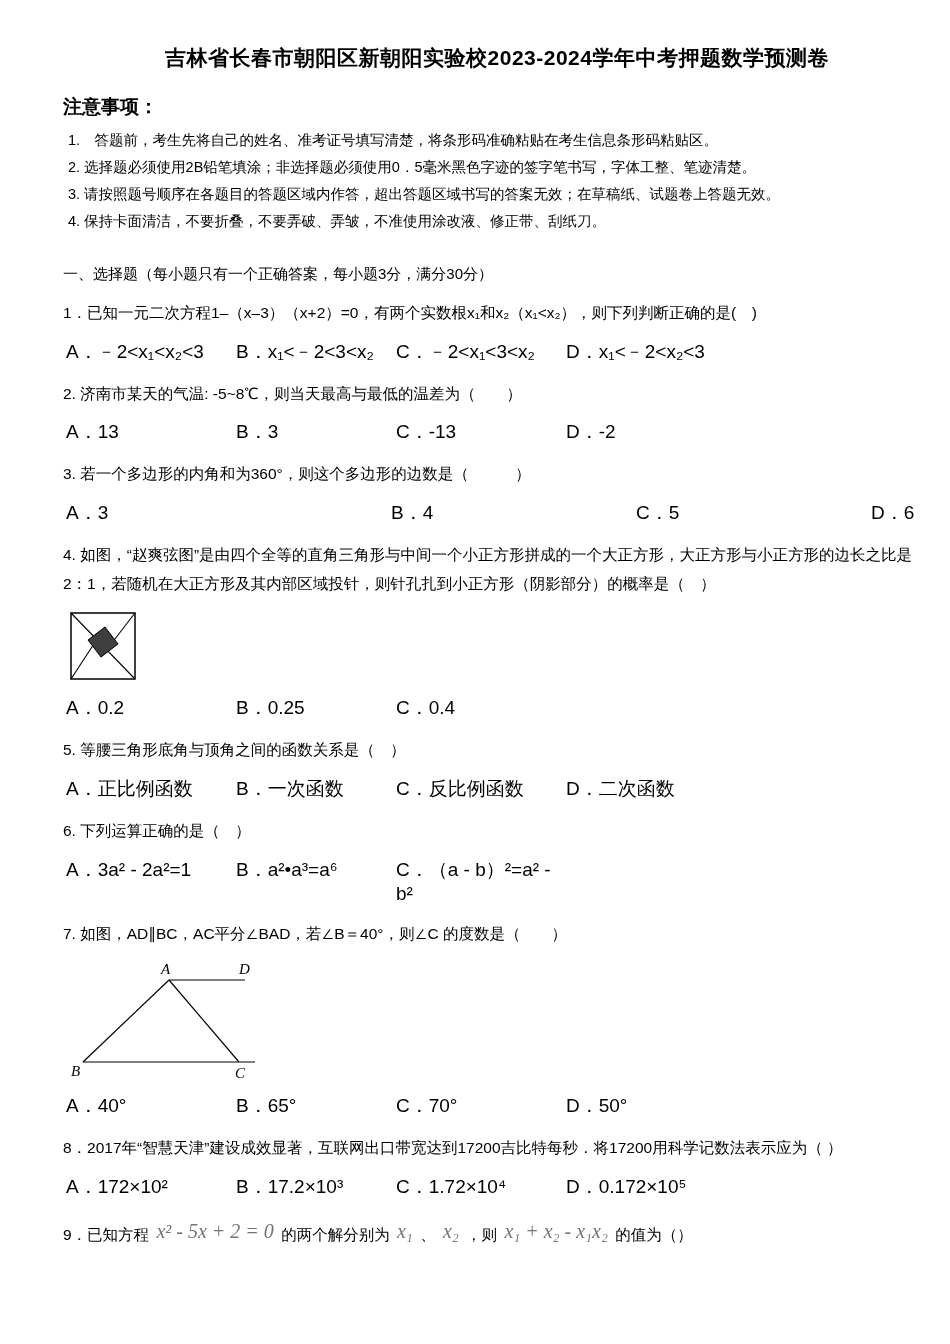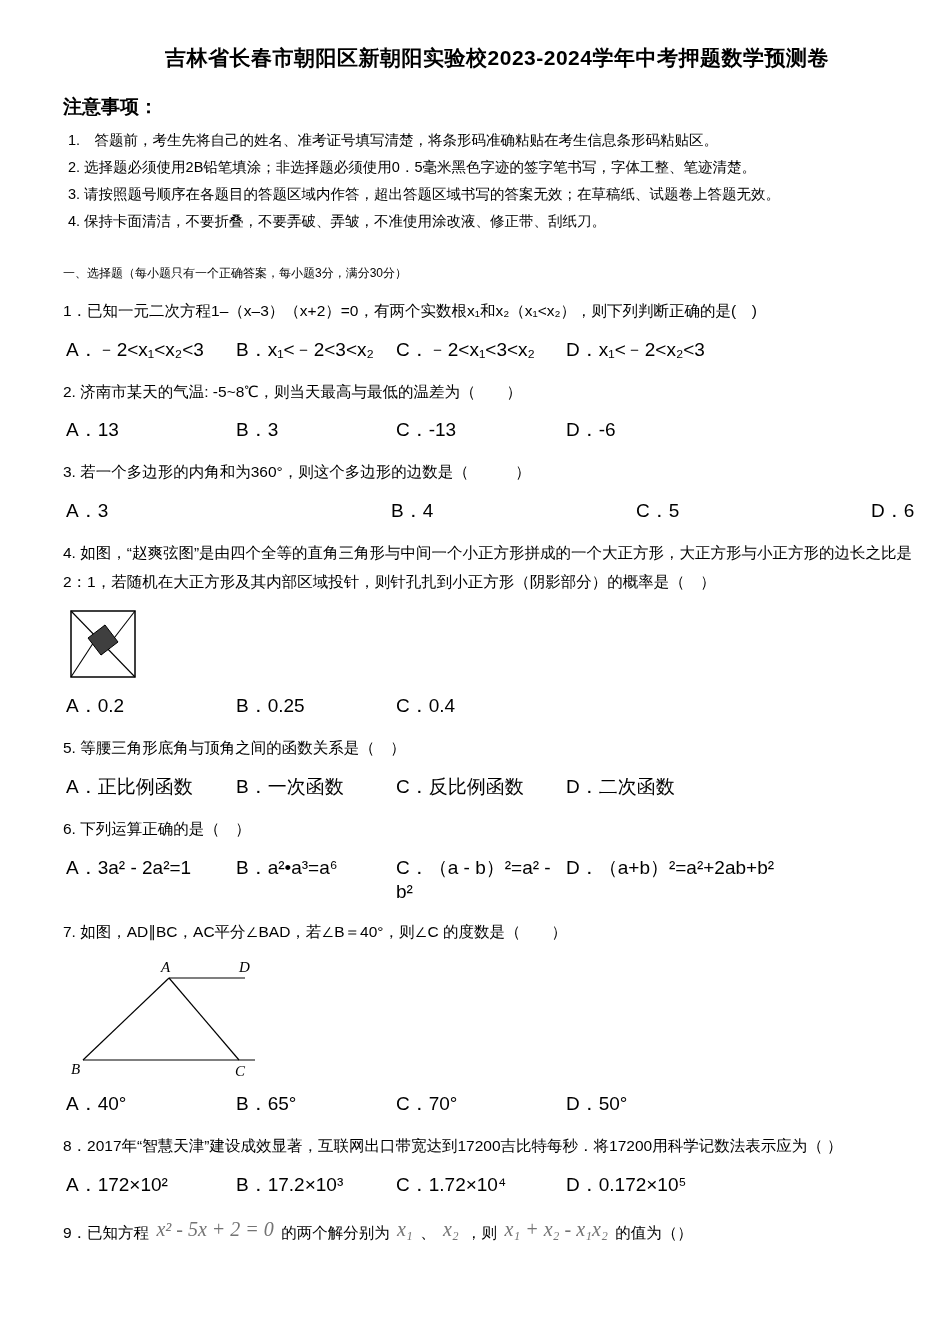--- a/index.html
+++ b/index.html
@@ -2,21 +2,21 @@
 <html><head>
 <meta charset="utf-8">
 <style>
   * { margin:0; padding:0; box-sizing:border-box; }
   html,body { width:950px; height:1344px; background:#ffffff; color:#000;
     font-family:"Liberation Sans", sans-serif; overflow:hidden; }
   .sheet { width:950px; height:1344px; padding:44px 40px 0 42px;margin-left:21px; }
   .title { text-align:center; font-size:21px; font-weight:bold; letter-spacing:0.5px; margin-bottom:22px; }
   .notice-heading { font-size:19px; font-weight:bold; margin-bottom:7px; }
   .notice { font-size:14.5px; line-height:27px; padding-left:5px; }
-  .section-heading { font-size:12px; margin-top:30px; font-weight:normal; }
+  .section-heading { font-size:15px; margin-top:30px; font-weight:normal; }
   .q { margin-top:15px; }
   .stem { font-size:15.5px; line-height:1.85; }
   .opts { display:flex; font-size:19px; margin-top:11px; padding-left:3px; }
   .opts span { width:160px; flex:0 0 auto; }
   .opts span:nth-child(1) { width:170px; }
   .opts span:nth-child(3) { width:170px; }
   .opts span:nth-child(4) { width:auto; flex:1; }
   .opts.wide span:nth-child(1) { width:325px; }
   .opts.wide span:nth-child(2) { width:245px; }
   .opts.wide span:nth-child(3) { width:235px; }
@@ -50,21 +50,21 @@
       <span>D．x₁&lt;﹣2&lt;x₂&lt;3</span>
     </div>
   </div>
 
   <div class="q">
     <div class="stem">2. 济南市某天的气温: -5~8℃，则当天最高与最低的温差为（　　）</div>
     <div class="opts">
       <span>A．13</span>
       <span>B．3</span>
       <span>C．-13</span>
-      <span>D．-6</span>
+      <span>D．-2</span>
     </div>
   </div>
 
   <div class="q">
     <div class="stem">3. 若一个多边形的内角和为360°，则这个多边形的边数是（　　　）</div>
     <div class="opts wide">
       <span>A．3</span>
       <span>B．4</span>
       <span>C．5</span>
       <span>D．6</span>
@@ -98,21 +98,20 @@
       <span>D．二次函数</span>
     </div>
   </div>
 
   <div class="q">
     <div class="stem">6. 下列运算正确的是（　）</div>
     <div class="opts">
       <span>A．3a² - 2a²=1</span>
       <span>B．a²•a³=a⁶</span>
       <span>C．（a - b）²=a² - b²</span>
-      <span>D．（a+b）²=a²+2ab+b²</span>
     </div>
   </div>
 
   <div class="q">
     <div class="stem">7. 如图，AD∥BC，AC平分∠BAD，若∠B＝40°，则∠C 的度数是（　　）</div>
     <div class="fig">
       <svg width="210" height="122" viewBox="0 0 210 122">
         <line x1="100" y1="20" x2="176" y2="20" stroke="#000" stroke-width="1.2"></line>
         <line x1="14" y1="102" x2="186" y2="102" stroke="#000" stroke-width="1.2"></line>
         <line x1="14" y1="102" x2="100" y2="20" stroke="#000" stroke-width="1.2"></line>

